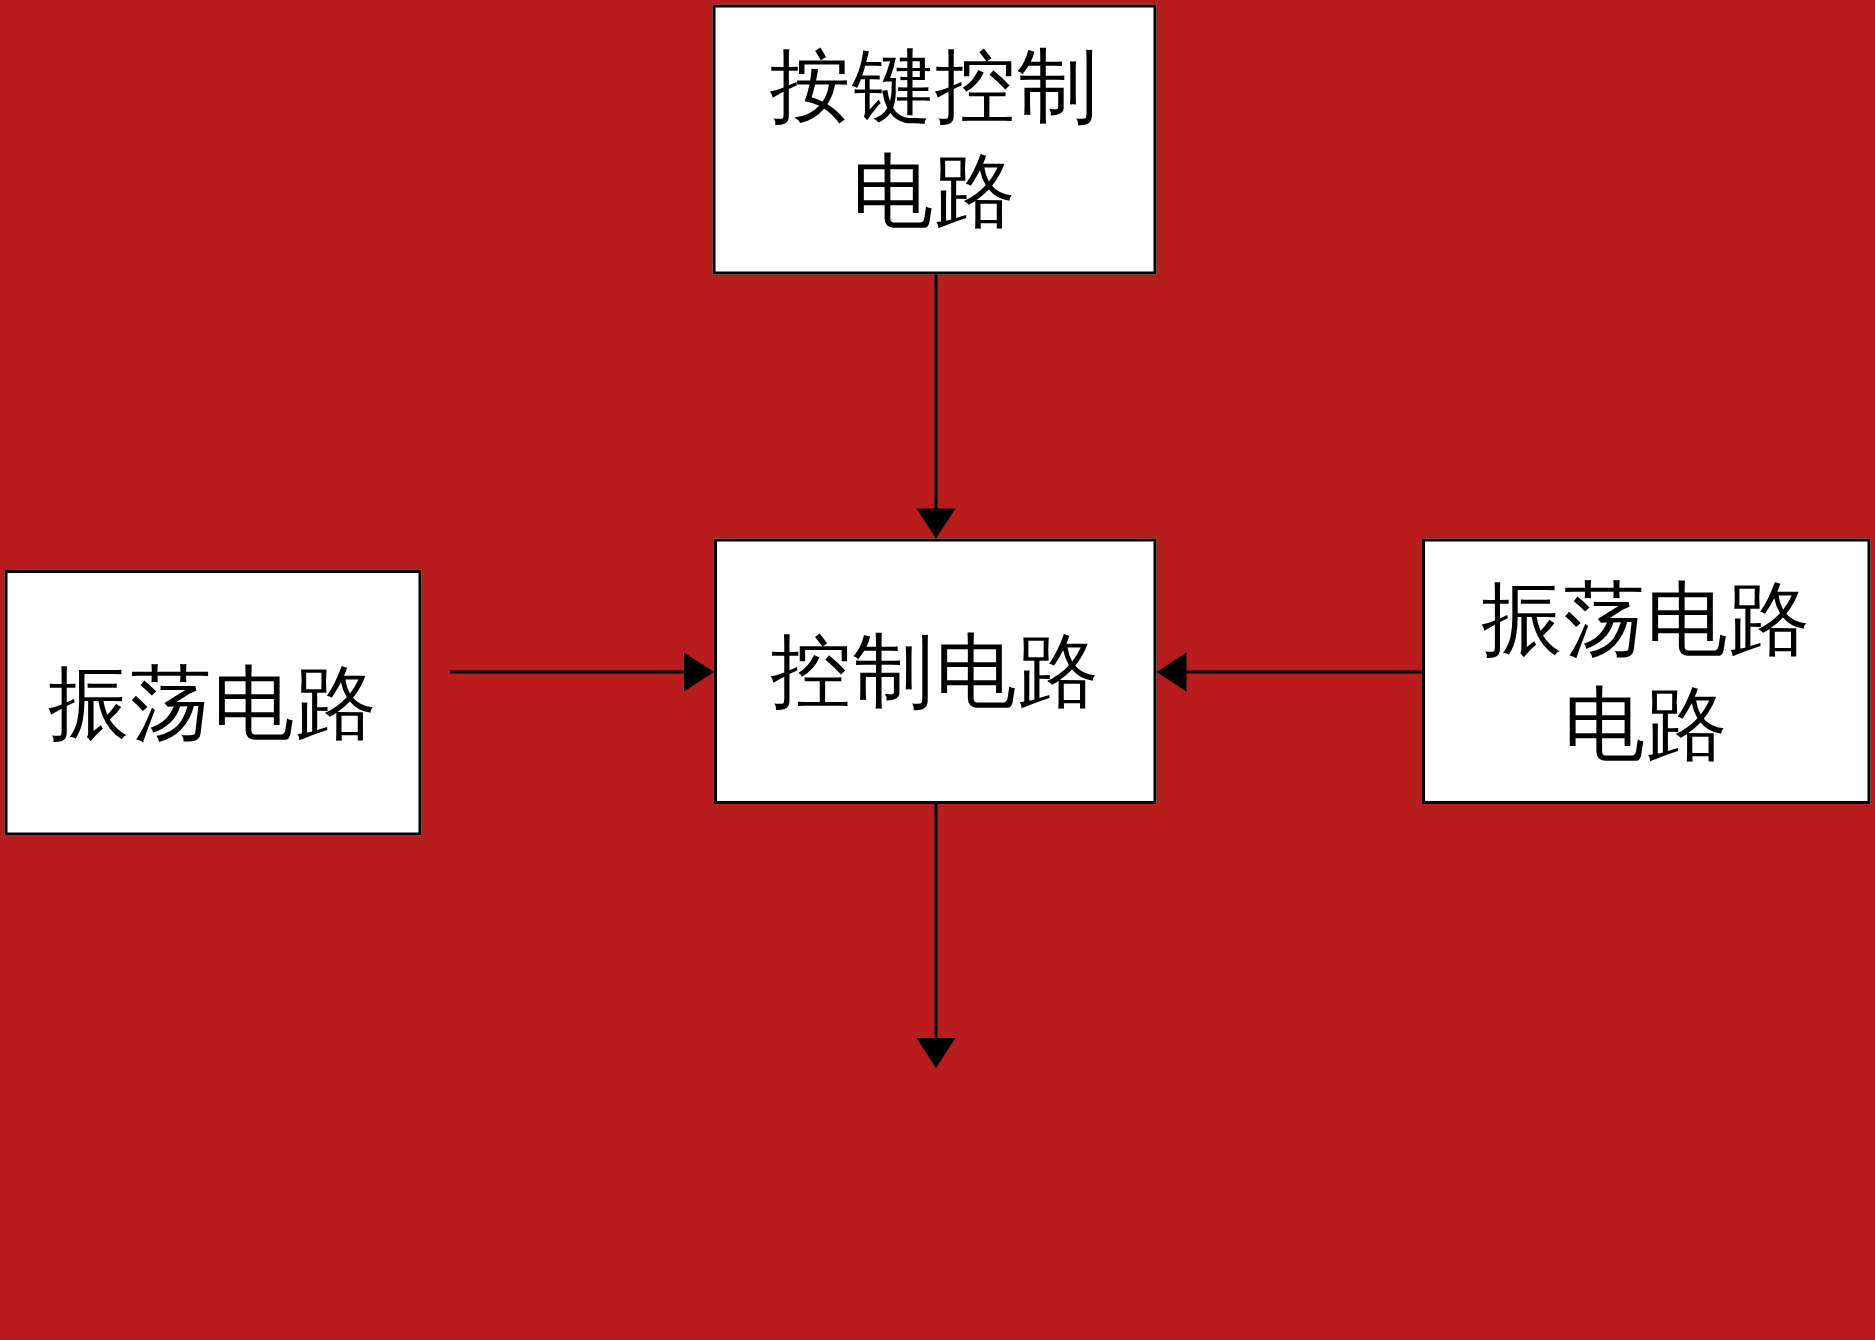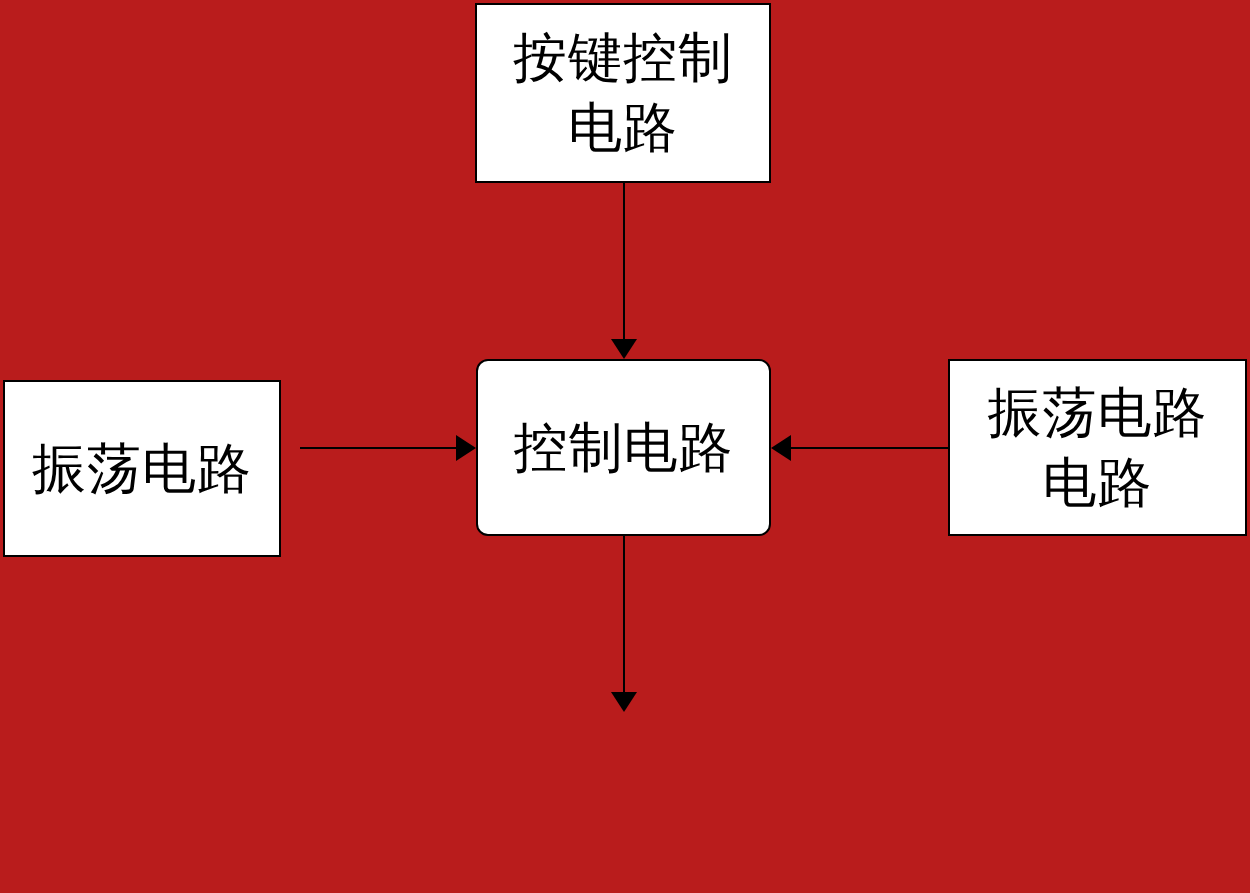--- a/index.html
+++ b/index.html
@@ -30,21 +30,21 @@
     color: #000000;
     font-size: 54px;
     line-height: 70px;
     letter-spacing: 1px;
     white-space: pre-line;
     user-select: none;
   }
 
   #node-key-control   { left: 475px; top: 3px;   width: 296px; height: 180px; }
   #node-oscillator    { left: 3px;   top: 380px; width: 278px; height: 177px; }
-  #node-control       { left: 476px; top: 359px; width: 295px; height: 177px; border-radius: 12px; }
+  #node-control       { left: 476px; top: 359px; width: 295px; height: 177px; }
   #node-light-sensor  { left: 948px; top: 359px; width: 299px; height: 177px; }
   #node-led           { left: 475px; top: 712px; width: 296px; height: 181px; }
 
   
   .edge-line {
     position: absolute;
     background: #000000;
   }
   .edge-line.vertical   { width: 2px; }
   .edge-line.horizontal { height: 2px; }

